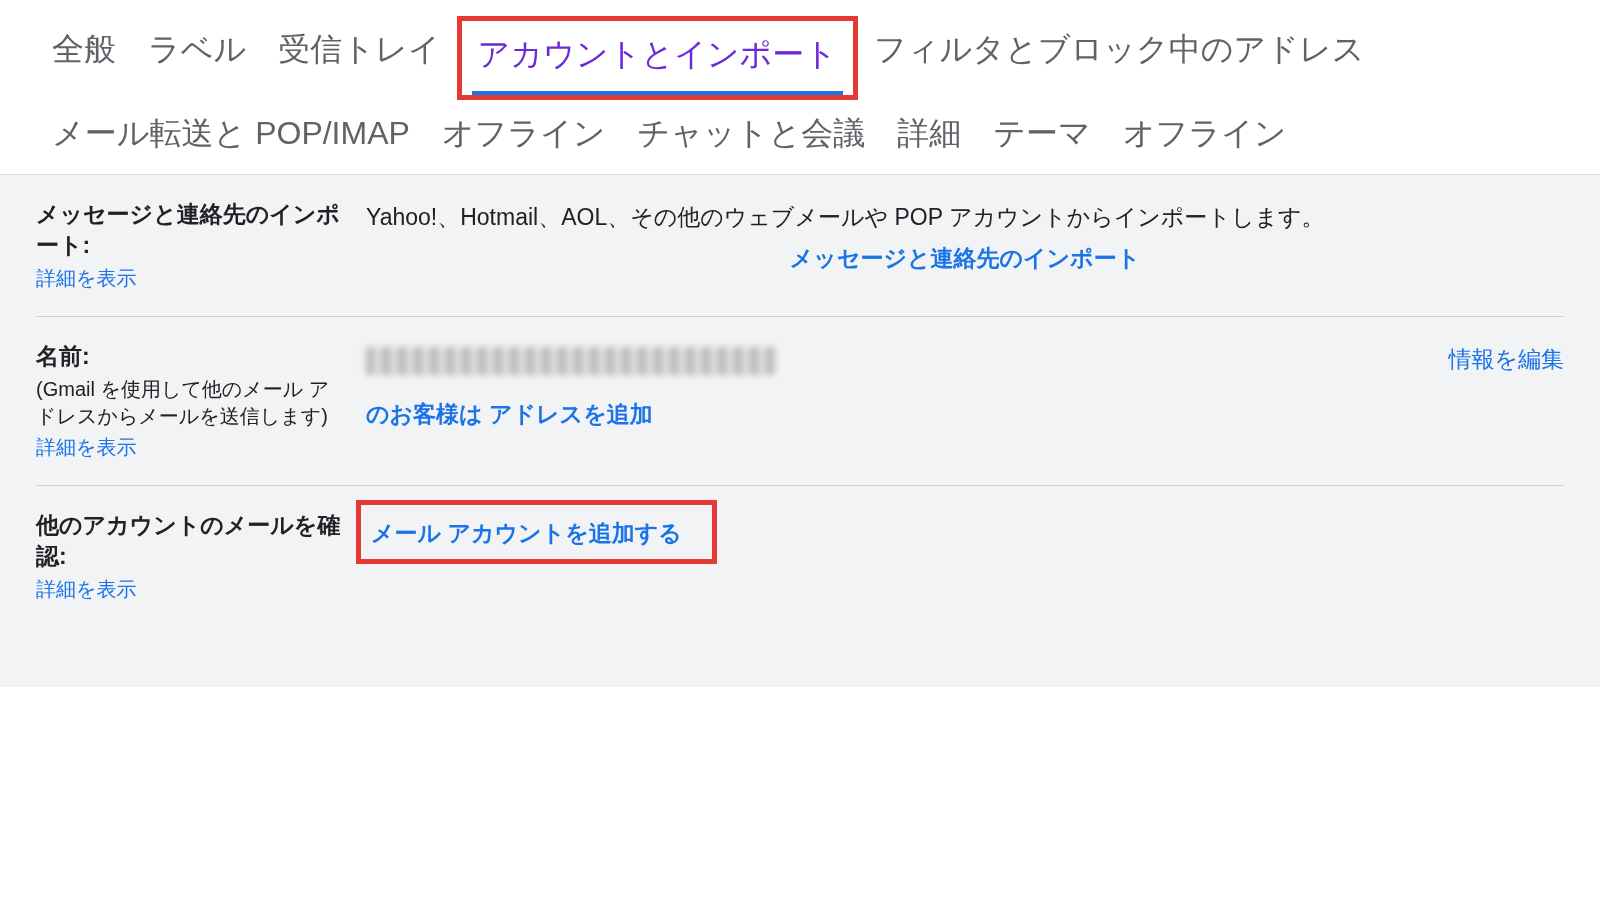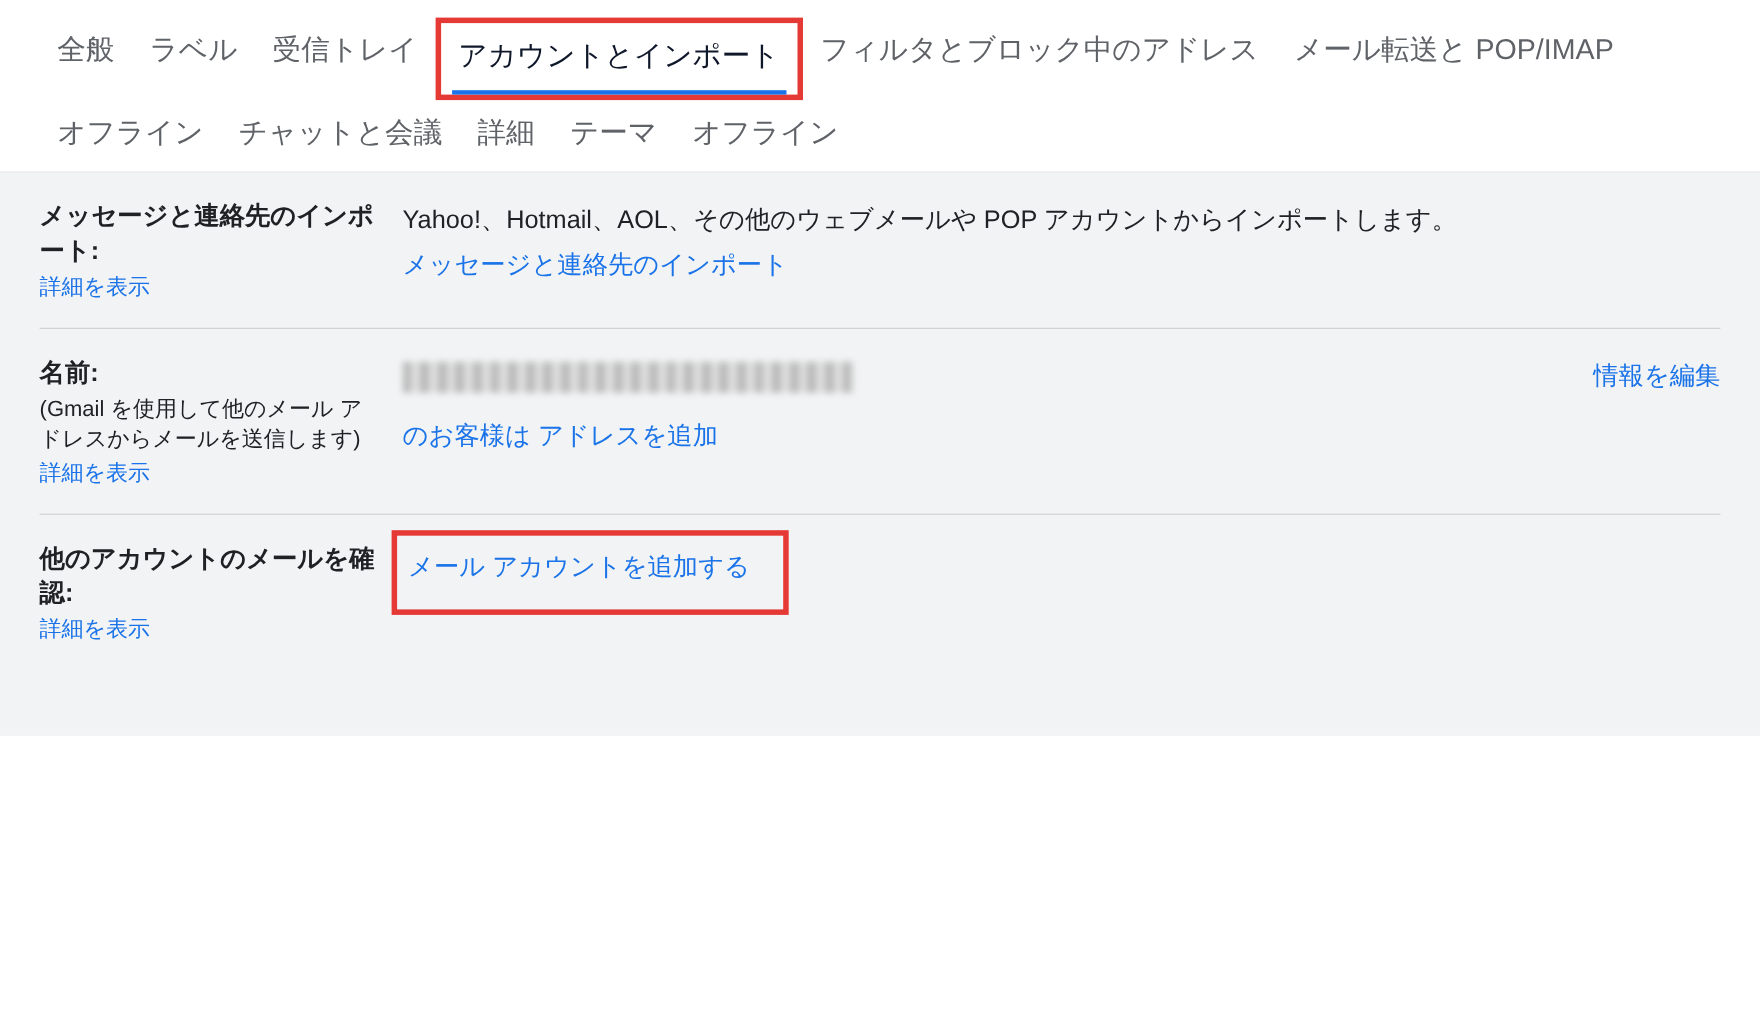--- a/index.html
+++ b/index.html
@@ -18,26 +18,26 @@
       flex-wrap: wrap;
       padding: 16px 36px 0 36px;
       border-bottom: 1px solid #e0e0e0;
       background: #fff;
       gap: 0;
     }
     .tab {
       padding: 12px 16px 18px 16px;
       color: #5f6368;
       cursor: pointer;
-      font-size: 26px;
+      font-size: 32px;
       position: relative;
       white-space: nowrap;
     }
     .tab.active {
-      color: #0f172a;
+      color: #6d28d9;
     }
     .tab.active::after {
       content: "";
       position: absolute;
       left: 10px;
       right: 10px;
       bottom: 0;
       height: 4px;
       background: #1a73e8;
     }
@@ -76,21 +76,22 @@
     }
     .right-col {
       flex-shrink: 0;
       text-align: center;
     }
     .link {
       color: #1a73e8;
       cursor: pointer;
     }
     .link.bold {
-      font-weight: normal;
+      font-weight: bold;
+      text-align: center;
     }
     .block {
       display: block;
       margin-bottom: 4px;
     }
     .redacted {
       display: inline-block;
       width: 410px;
       height: 28px;
       background: repeating-linear-gradient(90deg, #bbb, #bbb 8px, #ddd 8px, #ddd 16px);
@@ -104,21 +105,21 @@
       align-items: flex-start;
     }
     .row-flex {
       display: flex;
       width: 100%;
       gap: 20px;
     }
     .action-highlight {
       border: 5px solid #e53935;
       display: inline-block;
-      padding: 10px 30px 20px 10px;
+      padding: 10px 30px 7px 10px;
       margin-top: -10px;
       margin-left: -10px;
     }
   </style>
 </head>
 <body>
 
 <div class="tabs">
   <div class="tab">全般</div>
   <div class="tab">ラベル</div>

